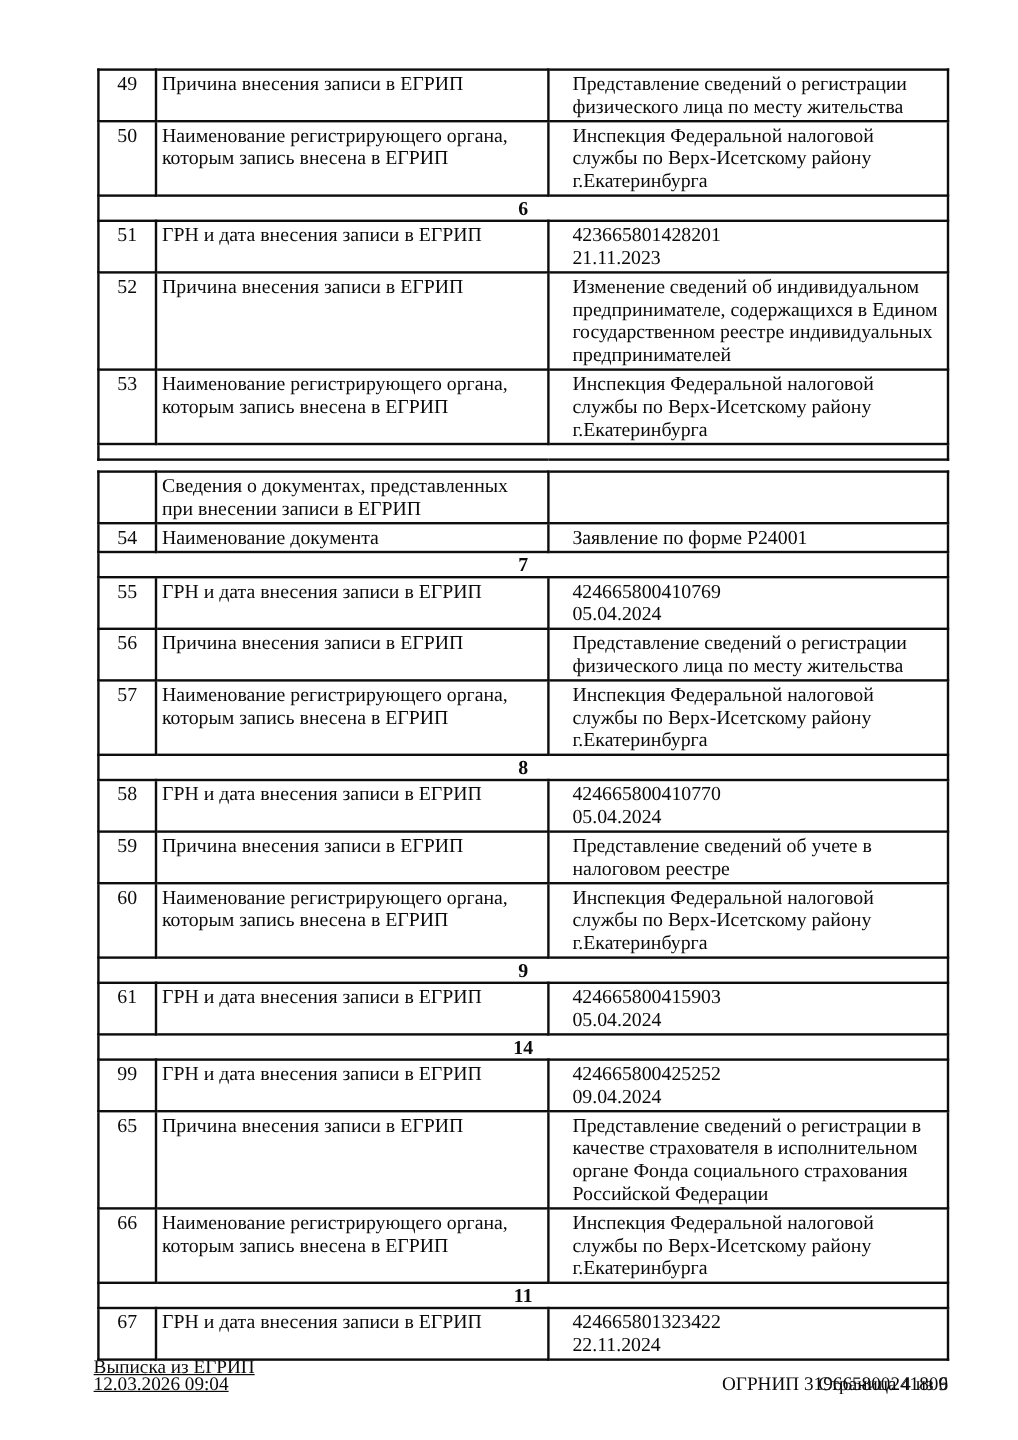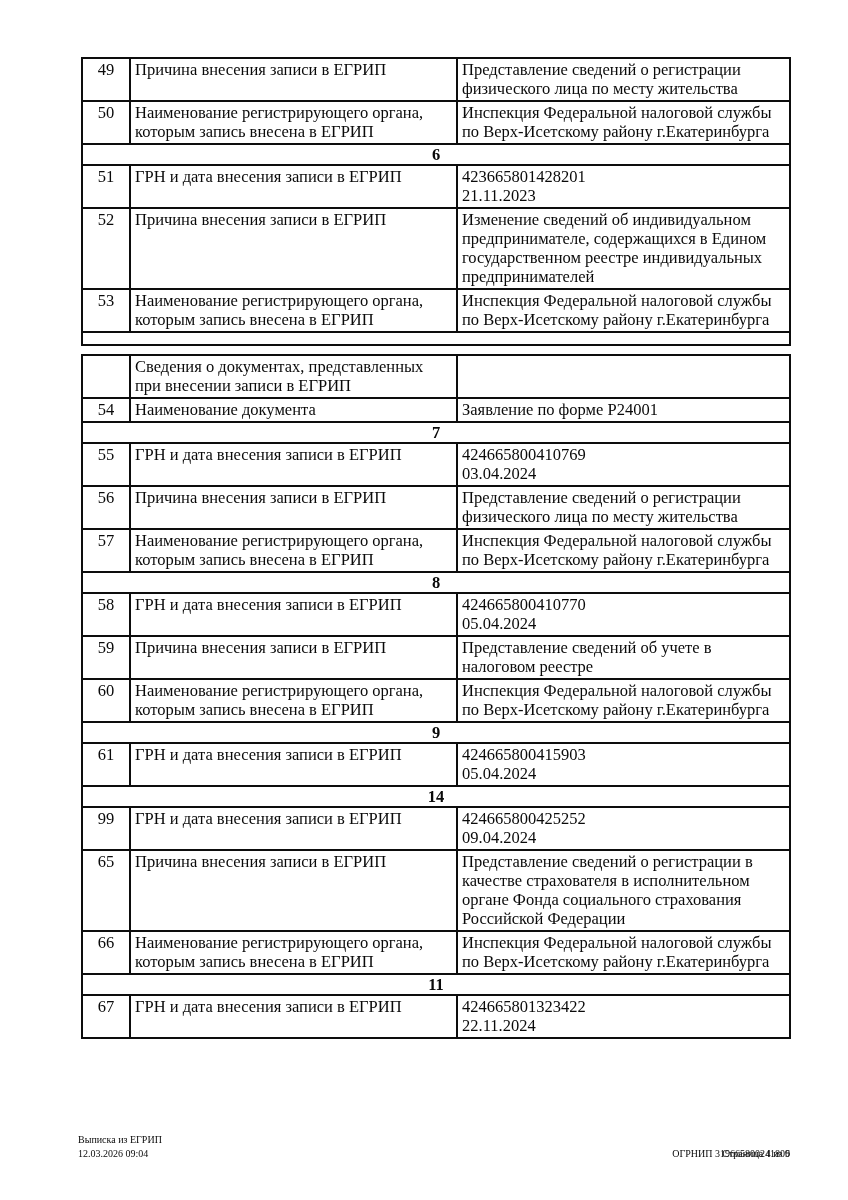--- a/index.html
+++ b/index.html
@@ -32,34 +32,35 @@
     line-height: 19px;
     vertical-align: top;
     padding: 1px 4px 2px 4px;
     overflow: hidden;
   }
   td.num-cell {
     text-align: center;
     padding-left: 1px;
     padding-right: 1px;
   }
-  td.value-cell { white-space: pre-line; }
+  td.value-cell { white-space: pre-line; padding-left: 19px; }
   td.section-cell {
     text-align: center;
     font-weight: bold;
     line-height: 17px;
     padding: 1px 0 1px 0;
   }
   td.blank-cell { height: 13px; padding: 0; }
   .footer {
     position: absolute;
     left: 78px; top: 1133px;
     width: 712px;
-    font-size: 10px;
+    font-size: 16px;
     line-height: 13.5px;
+    text-decoration: underline;
   }
   .footer-left { position: relative; z-index: 1; }
   .footer-center {
     position: absolute;
     left: 0; right: 0; bottom: 0;
     text-align: right;
   }
   .footer-right {
     position: absolute;
     right: 0; bottom: 0;
@@ -134,21 +135,21 @@
             <td class="label-cell">Наименование документа</td>
             <td class="value-cell">Заявление по форме Р24001</td>
           </tr>
           <tr>
             <td colspan="3" class="section-cell">7</td>
           </tr>
           <tr>
             <td class="num-cell">55</td>
             <td class="label-cell">ГРН и дата внесения записи в ЕГРИП</td>
             <td class="value-cell">424665800410769
-03.04.2024</td>
+05.04.2024</td>
           </tr>
           <tr>
             <td class="num-cell">56</td>
             <td class="label-cell">Причина внесения записи в ЕГРИП</td>
             <td class="value-cell">Представление сведений о регистрации физического лица по месту жительства</td>
           </tr>
           <tr>
             <td class="num-cell">57</td>
             <td class="label-cell">Наименование регистрирующего органа, которым запись внесена в ЕГРИП</td>
             <td class="value-cell">Инспекция Федеральной налоговой службы по Верх-Исетскому району г.Екатеринбурга</td>

